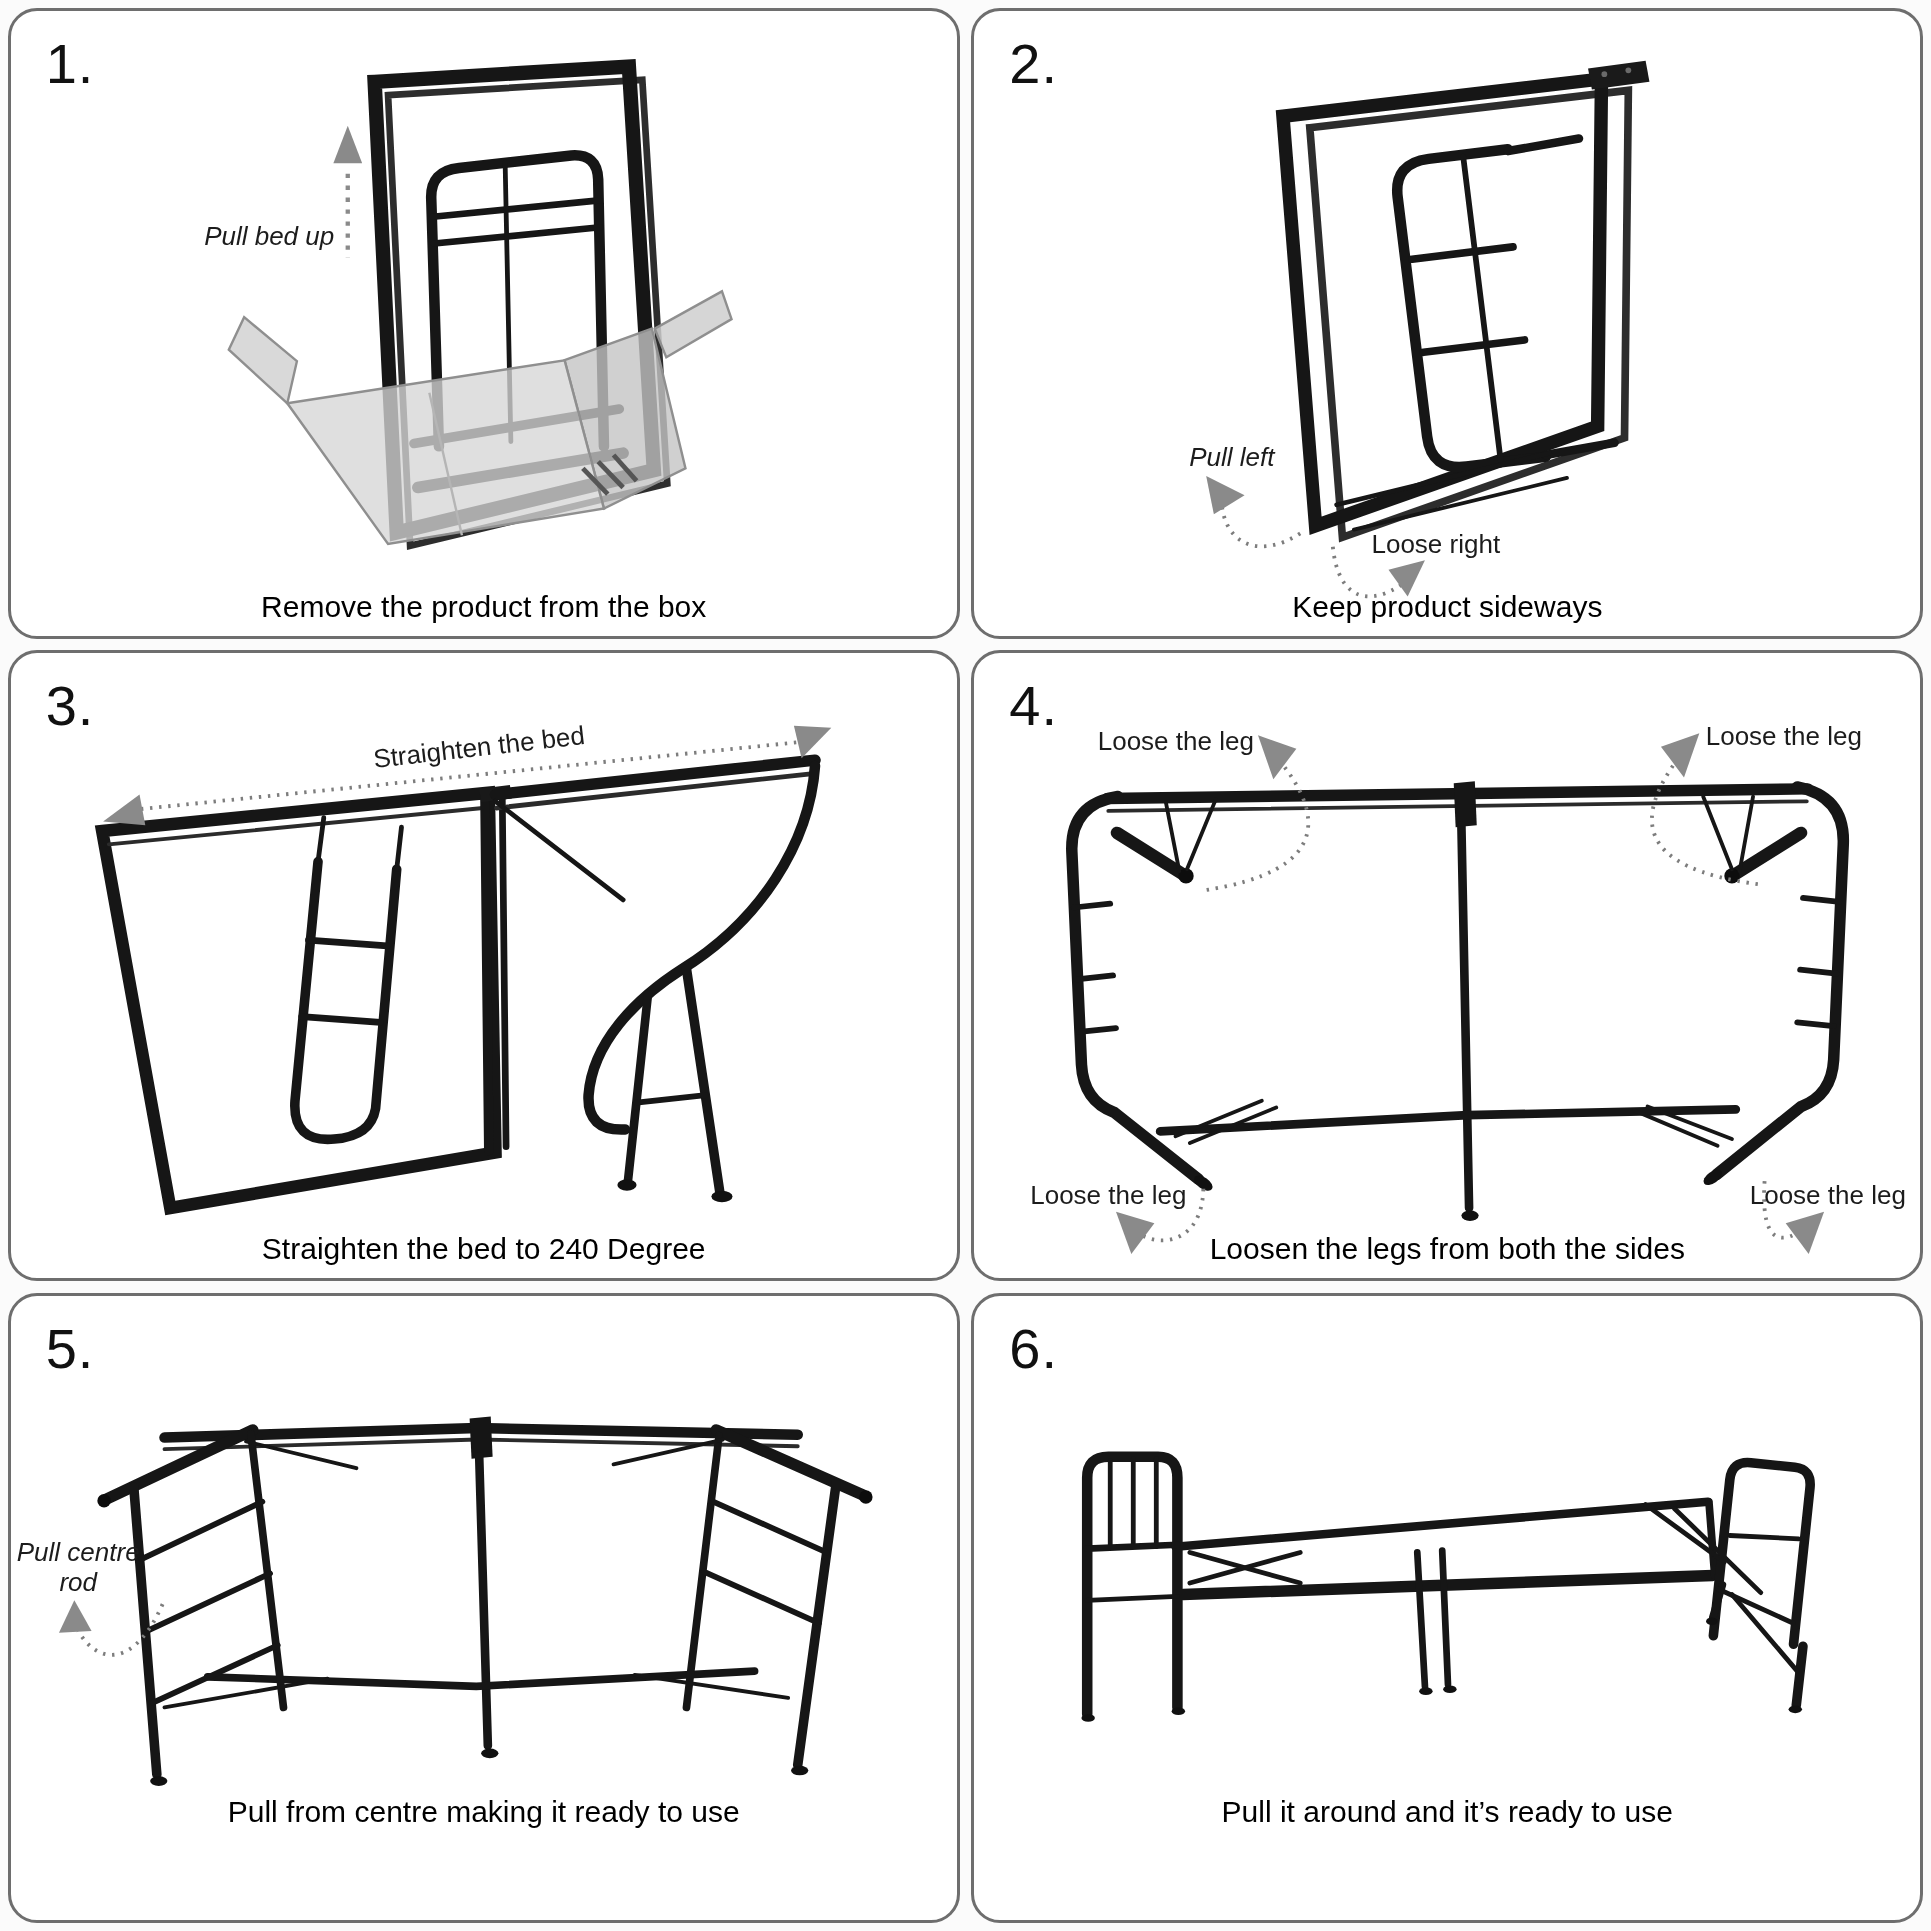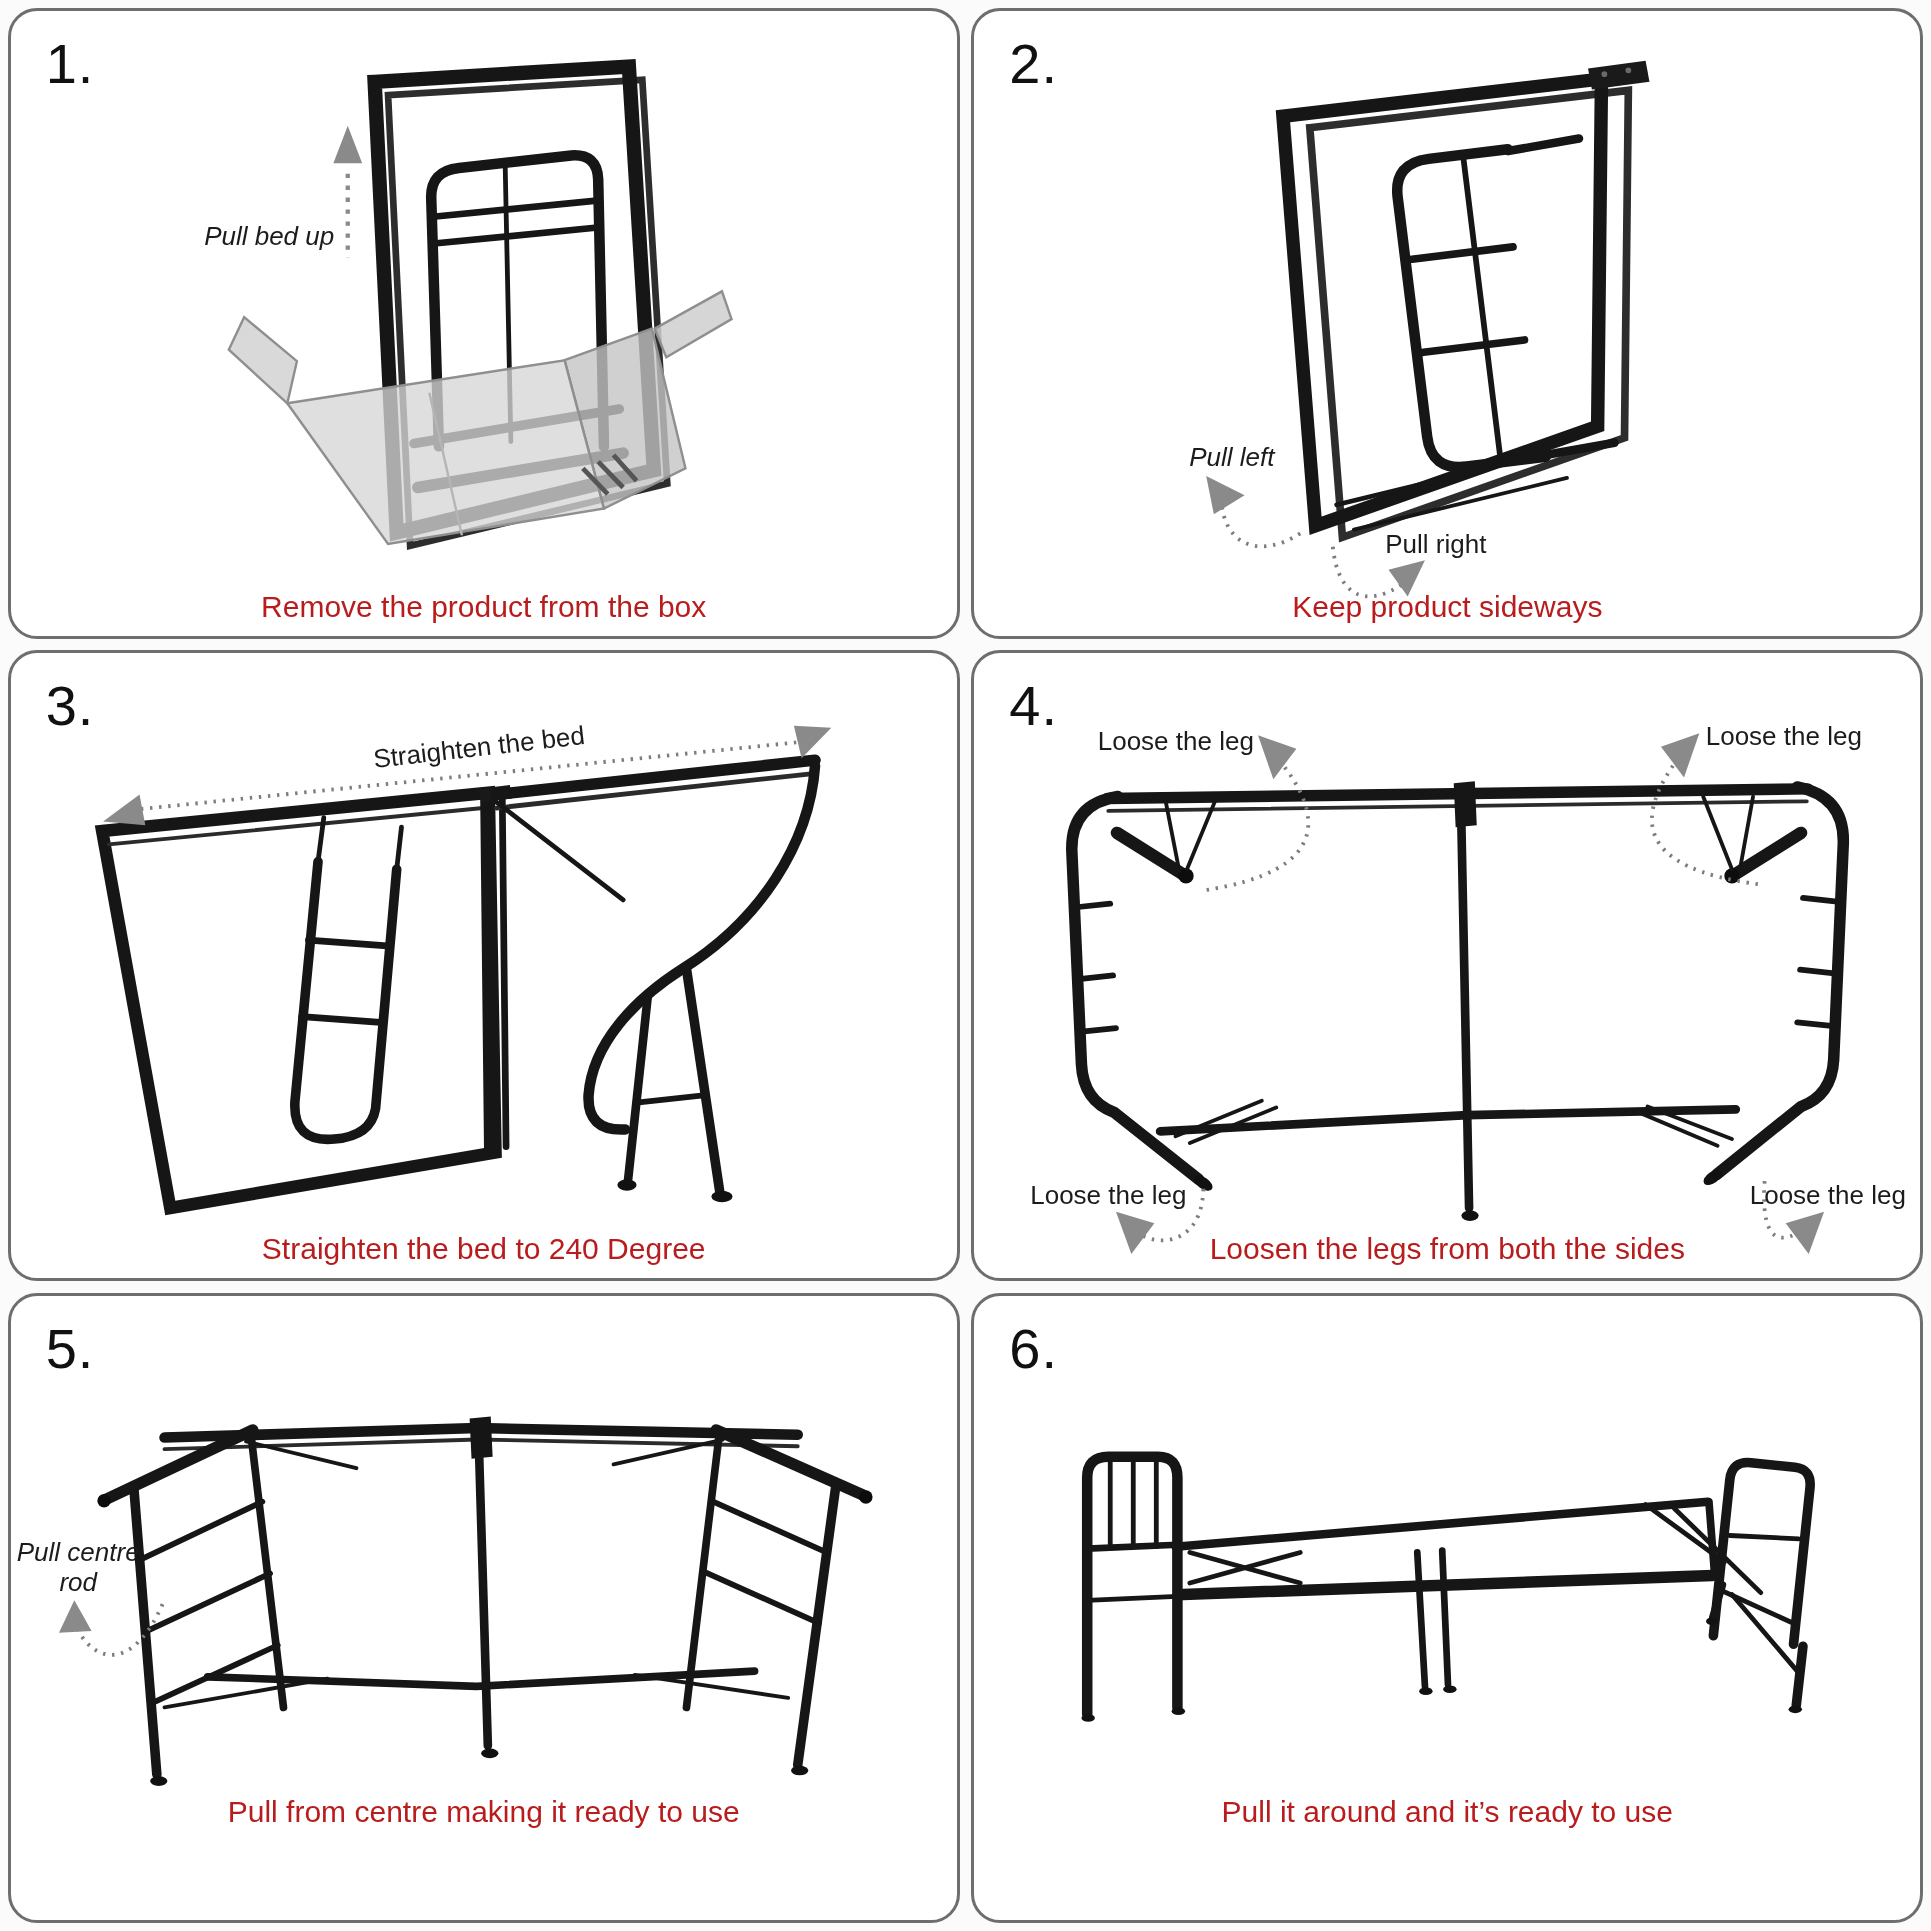--- a/index.html
+++ b/index.html
@@ -16,21 +16,21 @@
   .num{
     position:absolute;left:35px;top:25px;font-size:56px;line-height:1;color:#111;
     letter-spacing:1px;
   }
   .illus{position:absolute;left:0;top:0;width:100%;height:100%;}
   .lbl{
     position:absolute;font-size:26px;line-height:1.18;color:#1c1c1c;text-align:center;
   }
   .caption{
     position:absolute;left:19.3px;right:19.3px;top:579px;text-align:center;
-    font-size:30px;color:#b91c1c;
+    font-size:30px;color:#000000;
   }
   .row3 .caption{top:499px;}
   .rot{transform:rotate(-6.5deg);}
 </style>
 </head>
 <body>
 
 <div class="sheet">
 
   <div class="panel">
@@ -90,21 +90,21 @@
         <path d="M340,546 C300,572 262,560 258,514" stroke="#7d7d7d" stroke-width="4" stroke-dasharray="2.5 7" fill="none"></path>
         <path d="M242,486 L250,526 L282,506 Z" fill="#8a8a8a"></path>
       </g>
       <g>
         <path d="M374,560 C380,618 414,622 448,598" stroke="#7d7d7d" stroke-width="4" stroke-dasharray="2.5 7" fill="none"></path>
         <path d="M470,574 L432,584 L452,612 Z" fill="#8a8a8a"></path>
       </g>
     </svg>
     <span class="num">2.</span>
     <div class="lbl" style="left:166px;top:431px;width:183px;font-style:italic;">Pull left</div>
-    <div class="lbl" style="left:370px;top:518px;width:183px;">Pull right</div>
+    <div class="lbl" style="left:370px;top:518px;width:183px;">Loose right</div>
     <div class="caption">Keep product sideways</div>
   </div>
 
   <div class="panel">
     <svg class="illus" viewBox="0 0 986 653" preserveAspectRatio="none">
       <g stroke="#161616" fill="none" stroke-linecap="round">
         <path d="M95,186 L498,146 L505,522 L166,580 Z" stroke-width="13"></path>
         <path d="M102,200 L492,162" stroke-width="4" stroke="#2b2b2b"></path>
         <path d="M320,218 L296,468 Q293,512 337,508 Q375,505 380,476 L402,226" stroke-width="10"></path>
         <path d="M310,300 L392,306" stroke-width="7"></path>

